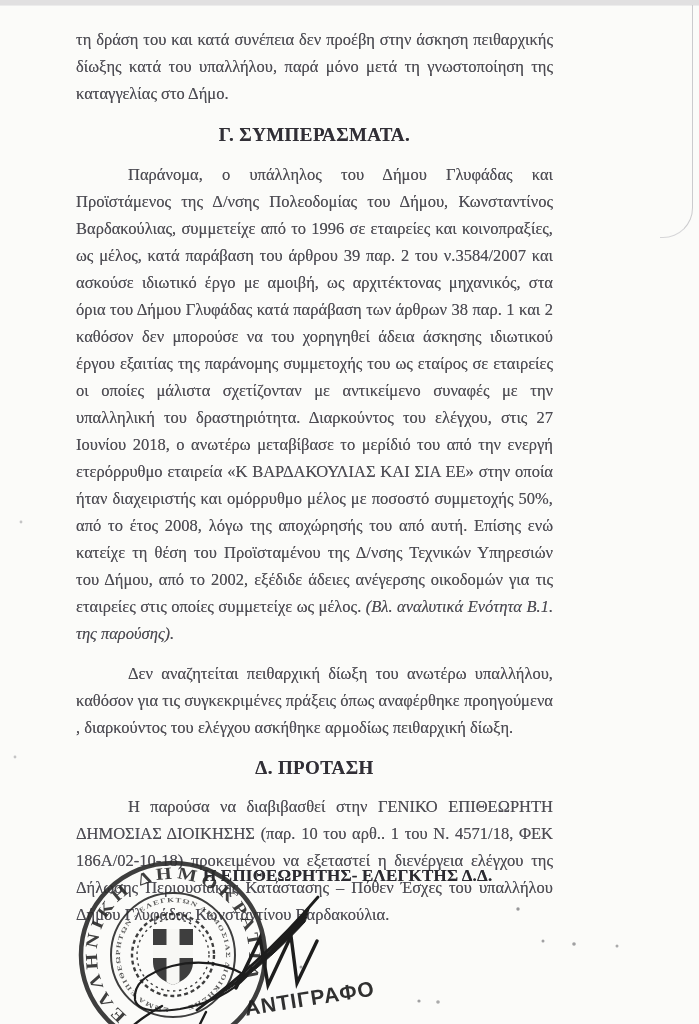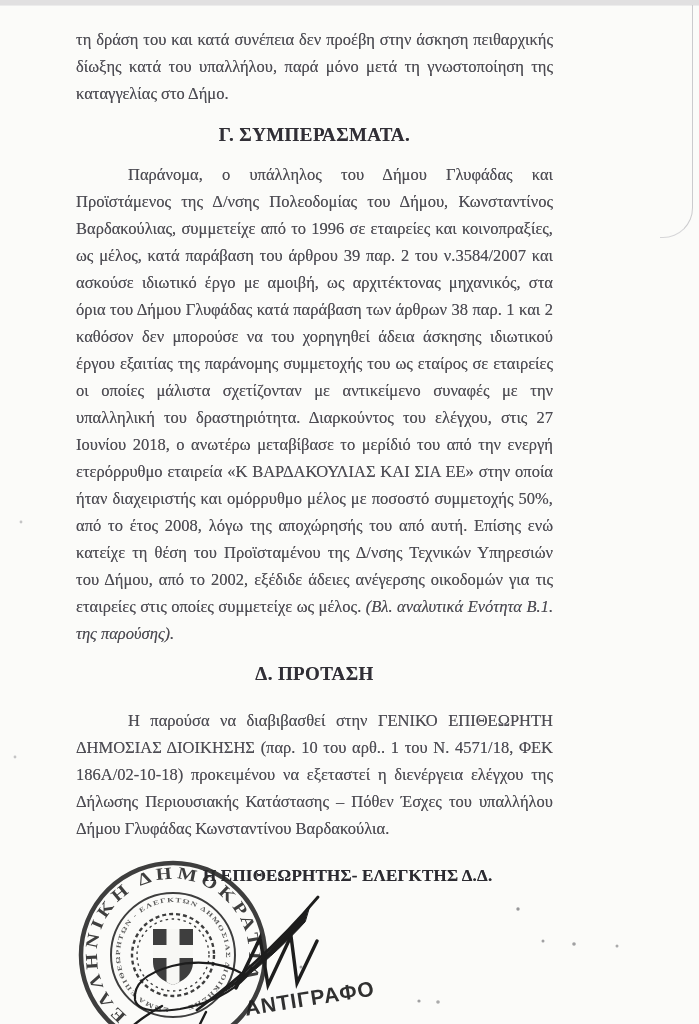--- a/index.html
+++ b/index.html
@@ -23,21 +23,21 @@
     text-align:justify;
     text-shadow:0 0 .6px rgba(77,76,83,.65);
   }
   .content p{margin:0;}
   .para{margin:0;}
   .indent{text-indent:52px;}
   .heading{
     font-size:19px;font-weight:bold;color:#312f36;margin:14px 0 12px 0;
     letter-spacing:.4px;text-align:center;
   }
-  .heading.proposal{margin:13px 0 20px 0;}
+  .heading.proposal{margin:13px 0 12px 0;}
   .mt{margin-top:13px !important;}
   .ref-note{font-style:italic;}
   .sig-title{
     position:absolute;left:203px;top:866px;
     font-weight:bold;font-size:17px;color:#2c2b31;letter-spacing:.2px;
     text-shadow:0 0 .5px rgba(44,43,49,.7);white-space:nowrap;
   }
   .stamp-svg{position:absolute;left:70px;top:852px;width:206px;height:206px;opacity:.9;}
   .sign-svg{position:absolute;left:80px;top:880px;width:400px;height:144px;}
   .copy-label{
@@ -69,20 +69,21 @@
   <div class="scroll-edge"></div>
 
   <div class="content">
     <p class="para">τη δράση του και κατά συνέπεια δεν προέβη στην άσκηση πειθαρχικής δίωξης κατά του υπαλλήλου, παρά μόνο μετά τη γνωστοποίηση της καταγγελίας στο Δήμο.</p>
 
     <h2 class="heading">Γ. ΣΥΜΠΕΡΑΣΜΑΤΑ.</h2>
 
 
     <p class="para indent mt"><span>Παράνομα, ο υπάλληλος του Δήμου Γλυφάδας και Προϊστάμενος της Δ/νσης Πολεοδομίας του Δήμου, Κωνσταντίνος Βαρδακούλιας, συμμετείχε από το 1996 σε εταιρείες και κοινοπραξίες, ως μέλος, κατά παράβαση του άρθρου 39 παρ. 2 του ν.3584/2007 και ασκούσε ιδιωτικό έργο με αμοιβή, ως αρχιτέκτονας μηχανικός, στα όρια του Δήμου Γλυφάδας κατά παράβαση των άρθρων 38 παρ. 1 και 2 καθόσον δεν μπορούσε να του χορηγηθεί άδεια άσκησης ιδιωτικού έργου εξαιτίας της παράνομης συμμετοχής του ως εταίρος σε εταιρείες οι οποίες μάλιστα σχετίζονταν με αντικείμενο συναφές με την υπαλληλική του δραστηριότητα. Διαρκούντος του ελέγχου, στις 27 Ιουνίου 2018, ο ανωτέρω μεταβίβασε το μερίδιό του από την ενεργή ετερόρρυθμο εταιρεία «Κ ΒΑΡΔΑΚΟΥΛΙΑΣ ΚΑΙ ΣΙΑ ΕΕ» στην οποία ήταν διαχειριστής και ομόρρυθμο μέλος με ποσοστό συμμετοχής 50%, από το έτος 2008, λόγω της αποχώρησής του από αυτή. Επίσης ενώ κατείχε τη θέση του Προϊσταμένου της Δ/νσης Τεχνικών Υπηρεσιών του Δήμου, από το 2002, εξέδιδε άδειες ανέγερσης οικοδομών για τις εταιρείες στις οποίες συμμετείχε ως μέλος. </span><span class="ref-note">(Βλ. αναλυτικά Ενότητα Β.1. της παρούσης).</span></p>
 
+    <p class="para indent mt">Δεν αναζητείται πειθαρχική δίωξη του ανωτέρω υπαλλήλου, καθόσον για τις συγκεκριμένες πράξεις όπως αναφέρθηκε προηγούμενα , διαρκούντος του ελέγχου ασκήθηκε αρμοδίως πειθαρχική δίωξη.</p>
 
     <h2 class="heading proposal">Δ. ΠΡΟΤΑΣΗ</h2>
 
     <p class="para indent">Η παρούσα να διαβιβασθεί στην ΓΕΝΙΚΟ ΕΠΙΘΕΩΡΗΤΗ ΔΗΜΟΣΙΑΣ ΔΙΟΙΚΗΣΗΣ (παρ. 10 του αρθ.. 1 του Ν. 4571/18, ΦΕΚ 186Α/02-10-18) προκειμένου να εξεταστεί η διενέργεια ελέγχου της Δήλωσης Περιουσιακής Κατάστασης – Πόθεν Έσχες του υπαλλήλου Δήμου Γλυφάδας Κωνσταντίνου Βαρδακούλια.</p>
   </div>
 
   <div class="sig-title">Η ΕΠΙΘΕΩΡΗΤΗΣ- ΕΛΕΓΚΤΗΣ Δ.Δ.</div>
 
   <svg class="stamp-svg" viewBox="0 0 206 206" xmlns="http://www.w3.org/2000/svg">
     <defs>

